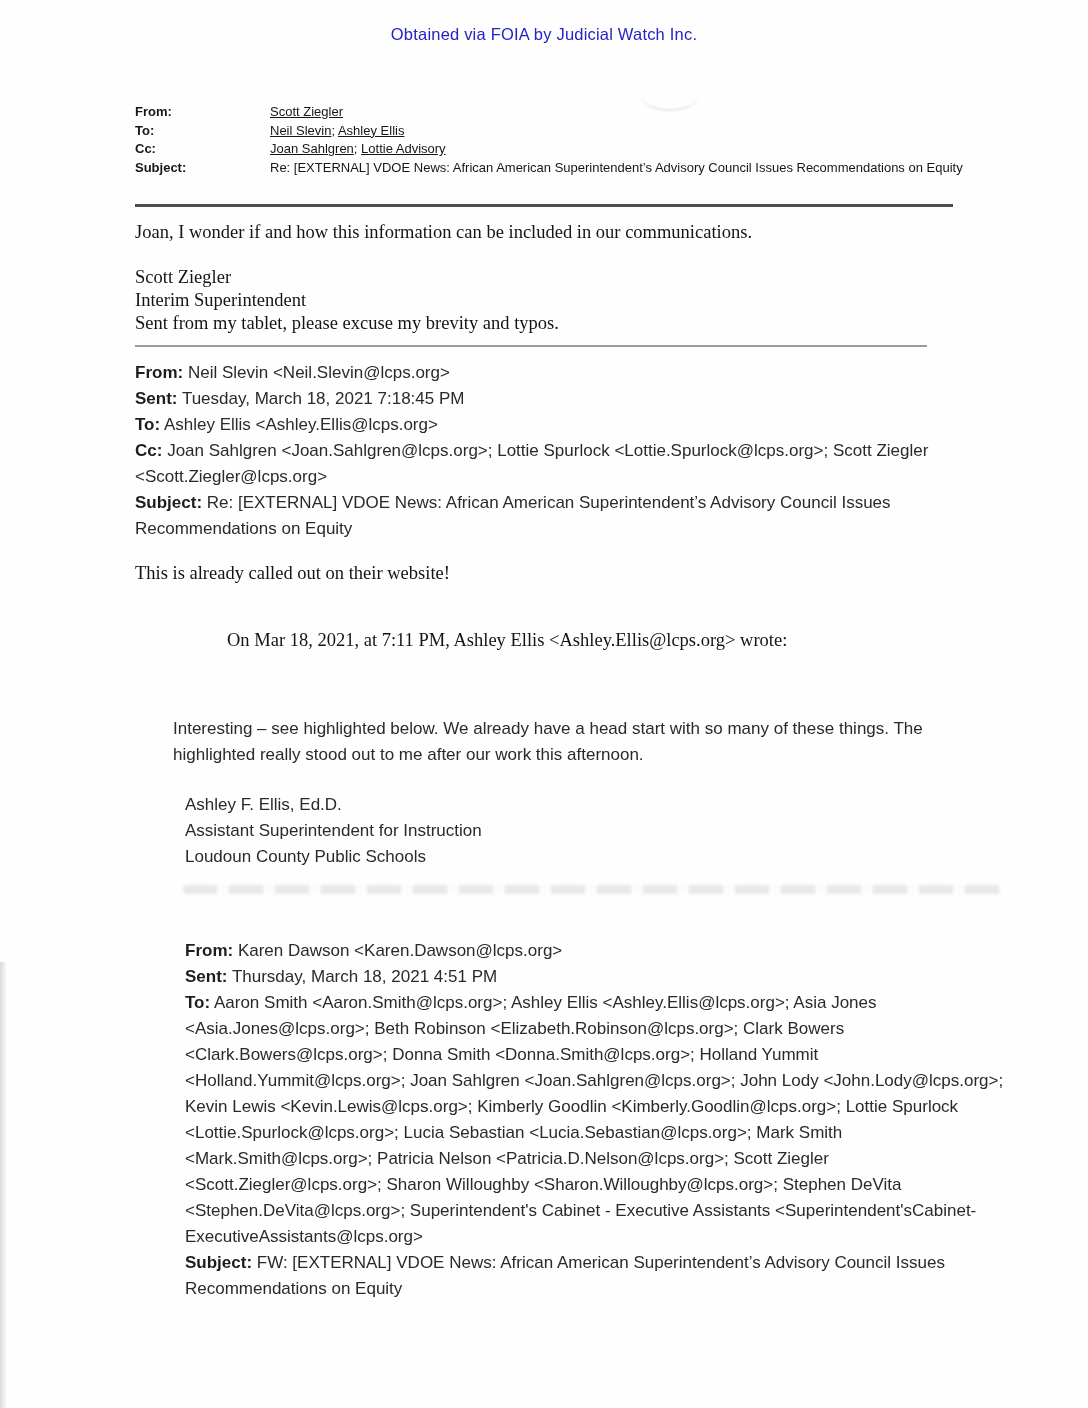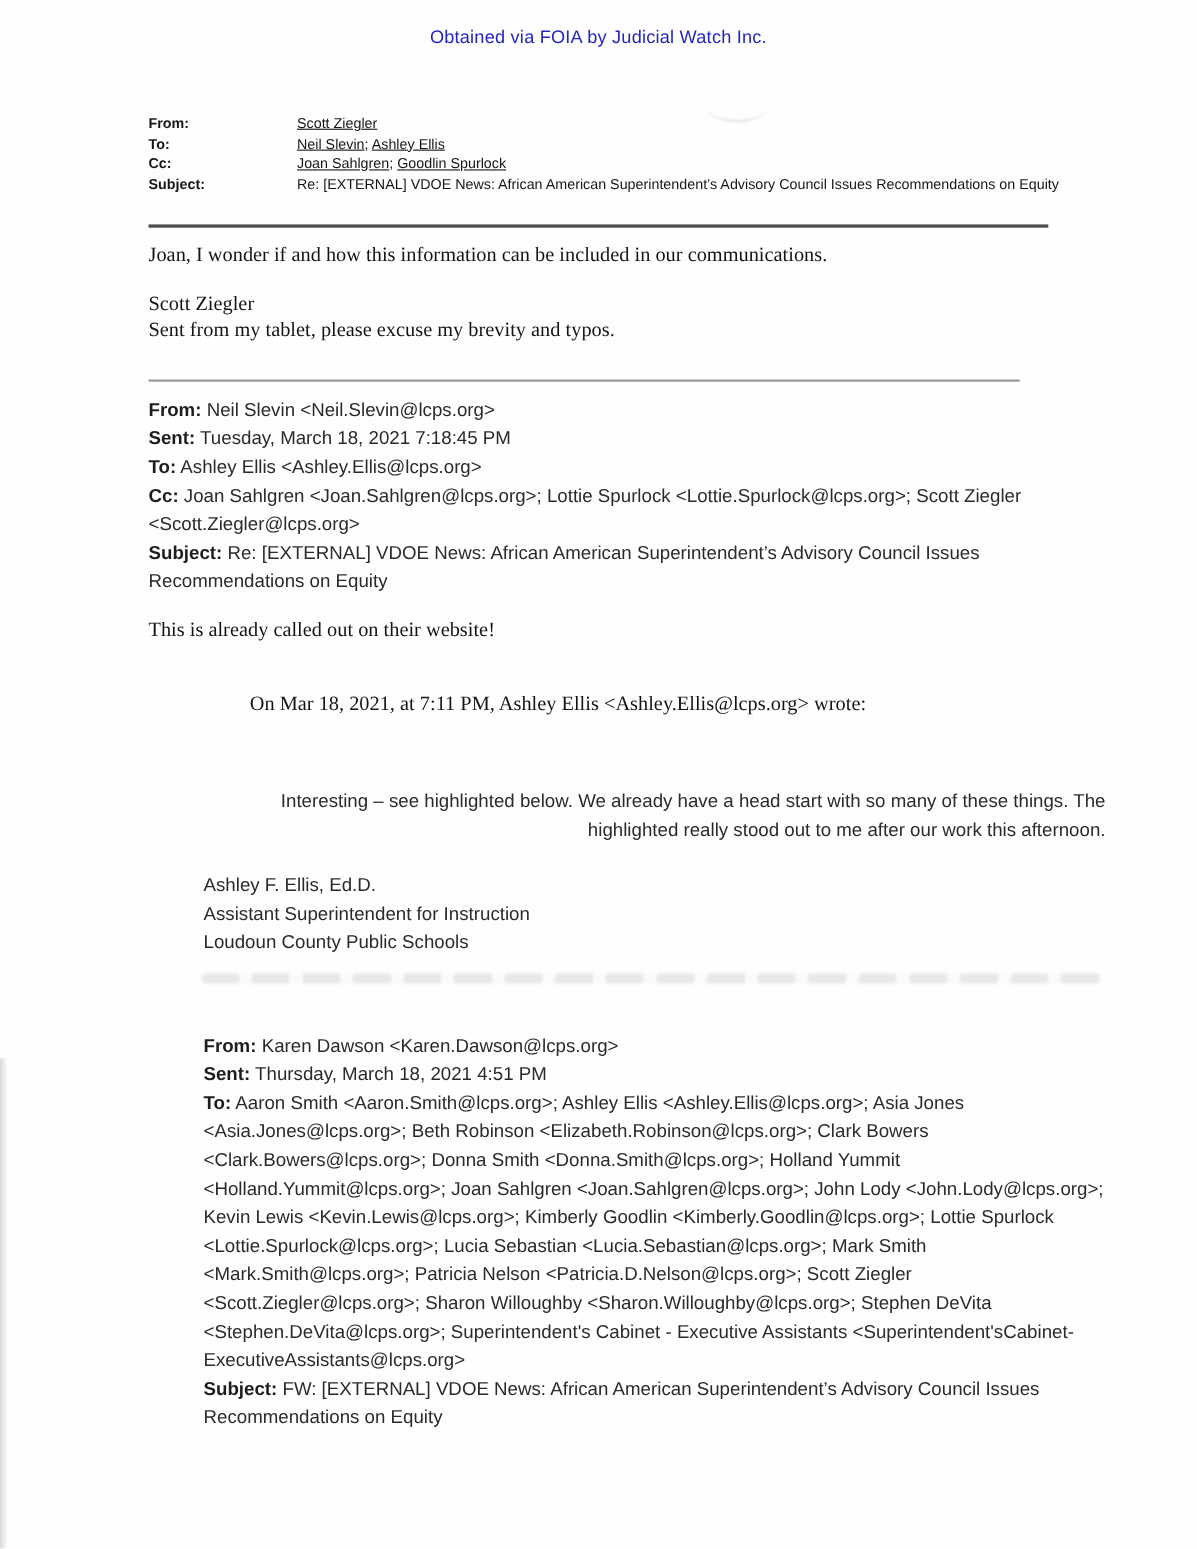--- a/index.html
+++ b/index.html
@@ -67,21 +67,21 @@
   .sans {
     font-family: "Liberation Sans", sans-serif;
     font-size: 17px;
     line-height: 26px;
     color: #2a2a2a;
     margin: 0;
   }
   .sans b { font-weight: 700; color: #1d1d1d; }
 
   .hdr2  { position: absolute; top: 360px; left: 135px; width: 800px; }
-  .qbody { position: absolute; top: 716px; left: 185px; width: 820px; text-align: right; }
+  .qbody { position: absolute; top: 716px; left: 173px; width: 820px; }
   .qsig  { position: absolute; top: 792px; left: 185px; }
   .hdr3  { position: absolute; top: 938px; left: 185px; width: 824px; }
 
   
   .ghost-line {
     position: absolute;
     top: 885px; left: 183px;
     width: 818px; height: 9px;
     background: repeating-linear-gradient(90deg,
       rgba(165,165,170,0.45) 0 34px,
@@ -117,34 +117,35 @@
     <div class="hrow">
       <span class="hlabel">From:</span>
       <span class="hval"><a class="hlink">Scott Ziegler</a></span>
     </div>
     <div class="hrow">
       <span class="hlabel">To:</span>
       <span class="hval"><a class="hlink">Neil Slevin</a><span>; </span><a class="hlink">Ashley Ellis</a></span>
     </div>
     <div class="hrow">
       <span class="hlabel">Cc:</span>
-      <span class="hval"><a class="hlink">Joan Sahlgren</a><span>; </span><a class="hlink">Goodlin Spurlock</a></span>
+      <span class="hval"><a class="hlink">Joan Sahlgren</a><span>; </span><a class="hlink">Lottie Advisory</a></span>
     </div>
     <div class="hrow">
       <span class="hlabel">Subject:</span>
       <span class="hval">Re: [EXTERNAL] VDOE News: African American Superintendent’s Advisory Council Issues Recommendations on Equity</span>
     </div>
   </div>
 
   <div class="rule1"></div>
 
   <p class="serif body1">Joan, I wonder if and how this information can be included in our communications.</p>
 
   <div class="sigblk1">
     <p class="serif">Scott Ziegler</p>
+    <p class="serif">Interim Superintendent</p>
     <p class="serif">Sent from my tablet, please excuse my brevity and typos.</p>
   </div>
 
   <div class="rule2"></div>
 
   <div class="hdr2">
     <p class="sans"><b>From:</b><span> Neil Slevin &lt;Neil.Slevin@lcps.org&gt;</span></p>
     <p class="sans"><b>Sent:</b><span> Tuesday, March 18, 2021 7:18:45 PM</span></p>
     <p class="sans"><b>To:</b><span> Ashley Ellis &lt;Ashley.Ellis@lcps.org&gt;</span></p>
     <p class="sans"><b>Cc:</b><span> Joan Sahlgren &lt;Joan.Sahlgren@lcps.org&gt;; Lottie Spurlock &lt;Lottie.Spurlock@lcps.org&gt;; Scott Ziegler &lt;Scott.Ziegler@lcps.org&gt;</span></p>

